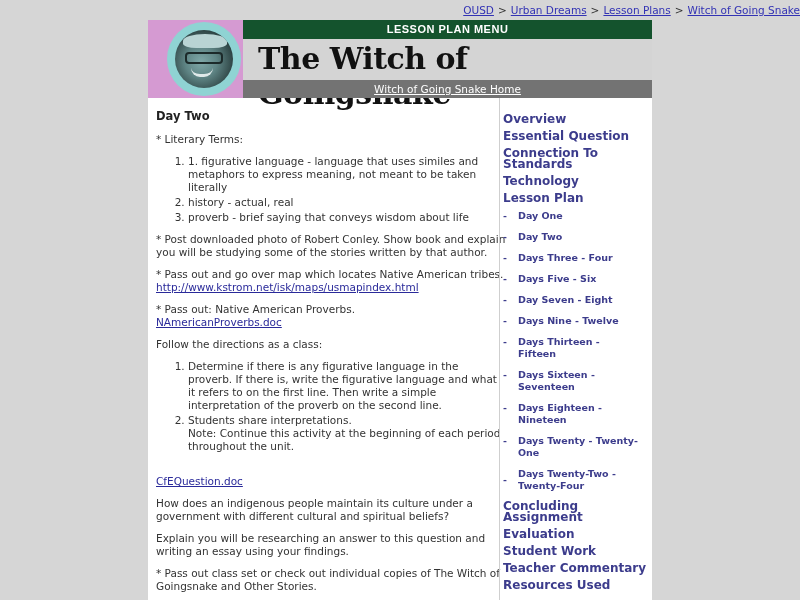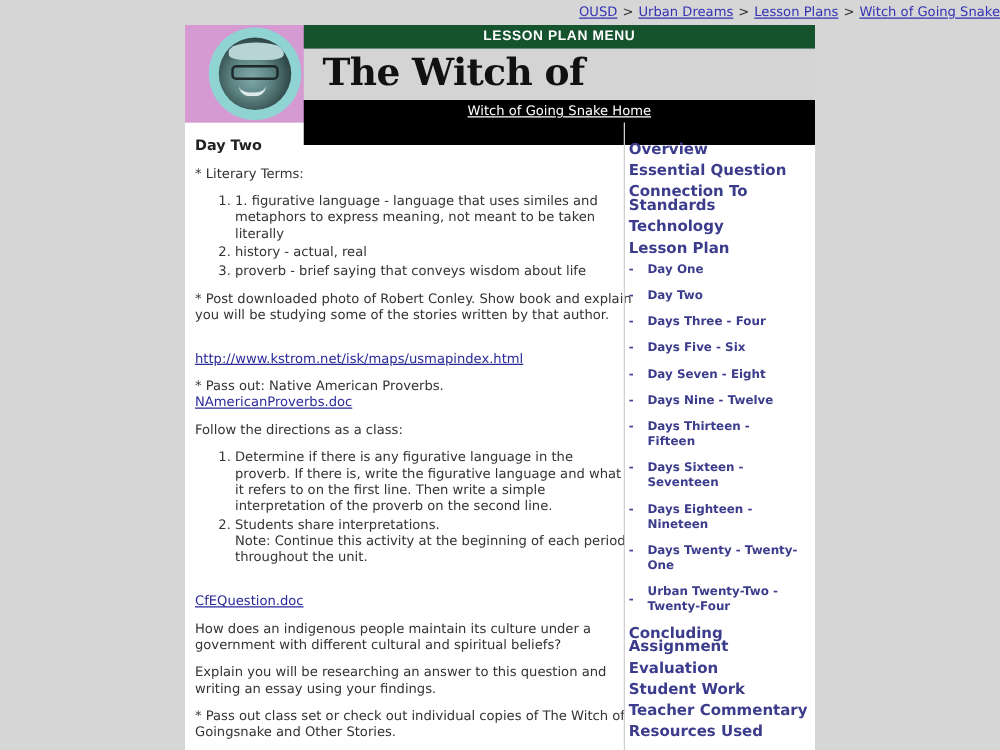--- a/index.html
+++ b/index.html
@@ -27,21 +27,21 @@
     font-family: "Liberation Sans", sans-serif; font-weight: bold;
   }
   .header .titlebar {
     position: absolute; left: 95px; top: 19px; right: 0; height: 41px; background: #d4d4d4;
   }
   .header .title {
     position: absolute; left: 110px; top: 21px; font-size: 30px; color: #111;
     font-family: "DejaVu Serif", serif; font-weight: bold; letter-spacing: -0.5px;
   }
   .header .homebar {
-    position: absolute; left: 95px; top: 60px; right: 0; height: 36px; background: #000000;
+    position: absolute; left: 95px; top: 60px; right: 0; height: 18px; background: #737373;
     text-align: center; line-height: 18px; font-size: 10.5px;
   }
   .header .homebar a { color: #ffffff; }
   .avatar {
     position: absolute; left: 19px; top: 2px; width: 74px; height: 74px; border-radius: 50%;
     background: #8fd3d3; display: flex; align-items: center; justify-content: center;
   }
   .avatar .face {
     width: 58px; height: 58px; border-radius: 50%;
     background: radial-gradient(circle at 45% 55%, #7fa8a8 0%, #5f8585 35%, #2f4646 70%, #1e2c2c 100%);
@@ -102,21 +102,21 @@
     <div class="content">
       <h1>Day Two</h1>
       <p>* Literary Terms:</p>
       <ol>
         <li>1. figurative language - language that uses similes and metaphors to express meaning, not meant to be taken literally</li>
         <li>history - actual, real</li>
         <li>proverb - brief saying that conveys wisdom about life</li>
       </ol>
       <p>* Post downloaded photo of Robert Conley. Show book and explain you will be studying some of the stories written by that author.</p>
       <p>
-        <br>
+        <span>* Pass out and go over map which locates Native American tribes.</span><br>
         <a href="#">http://www.kstrom.net/isk/maps/usmapindex.html</a>
       </p>
       <p>
         <span>* Pass out: Native American Proverbs.</span><br>
         <a href="#">NAmericanProverbs.doc</a>
       </p>
       <p>Follow the directions as a class:</p>
       <ol>
         <li>Determine if there is any figurative language in the proverb. If there is, write the figurative language and what it refers to on the first line. Then write a simple interpretation of the proverb on the second line.</li>
         <li>
@@ -178,21 +178,21 @@
       <div class="sub">
           <span class="dash">-</span>
           <a href="#">Days Eighteen - Nineteen</a>
         </div>
       <div class="sub">
           <span class="dash">-</span>
           <a href="#">Days Twenty - Twenty-One</a>
         </div>
       <div class="sub">
           <span class="dash" style="padding-top:6px">-</span>
-          <a href="#" style="width:110px">Urban Twenty-Two - Twenty-Four</a>
+          <a href="#" style="width:110px">Days Twenty-Two - Twenty-Four</a>
         </div>
 
       <a href="#" class="item">Concluding Assignment</a>
       <a href="#" class="item">Evaluation</a>
       <a href="#" class="item">Student Work</a>
       <a href="#" class="item">Teacher Commentary</a>
       <a href="#" class="item">Resources Used</a>
 
       <div class="hr"></div>
 

